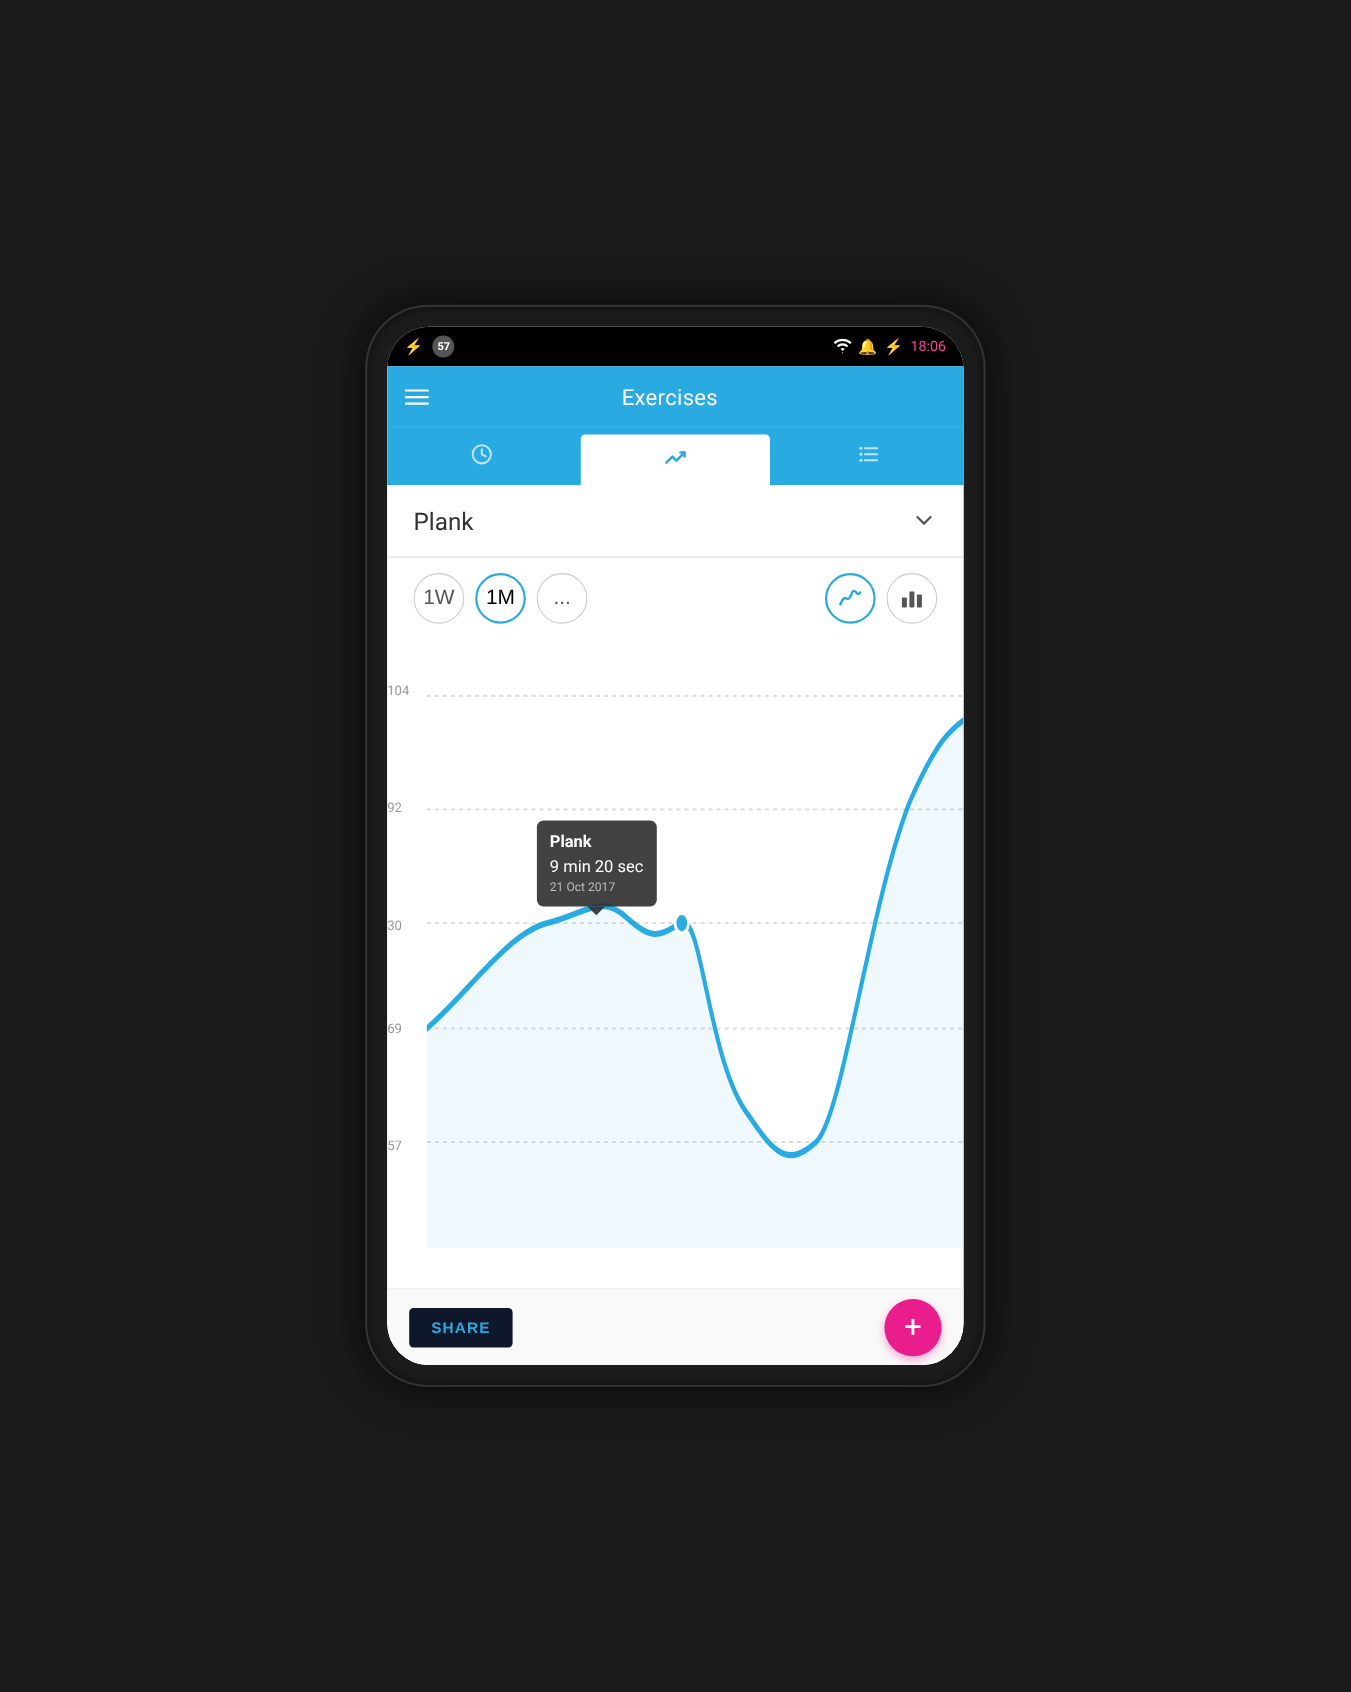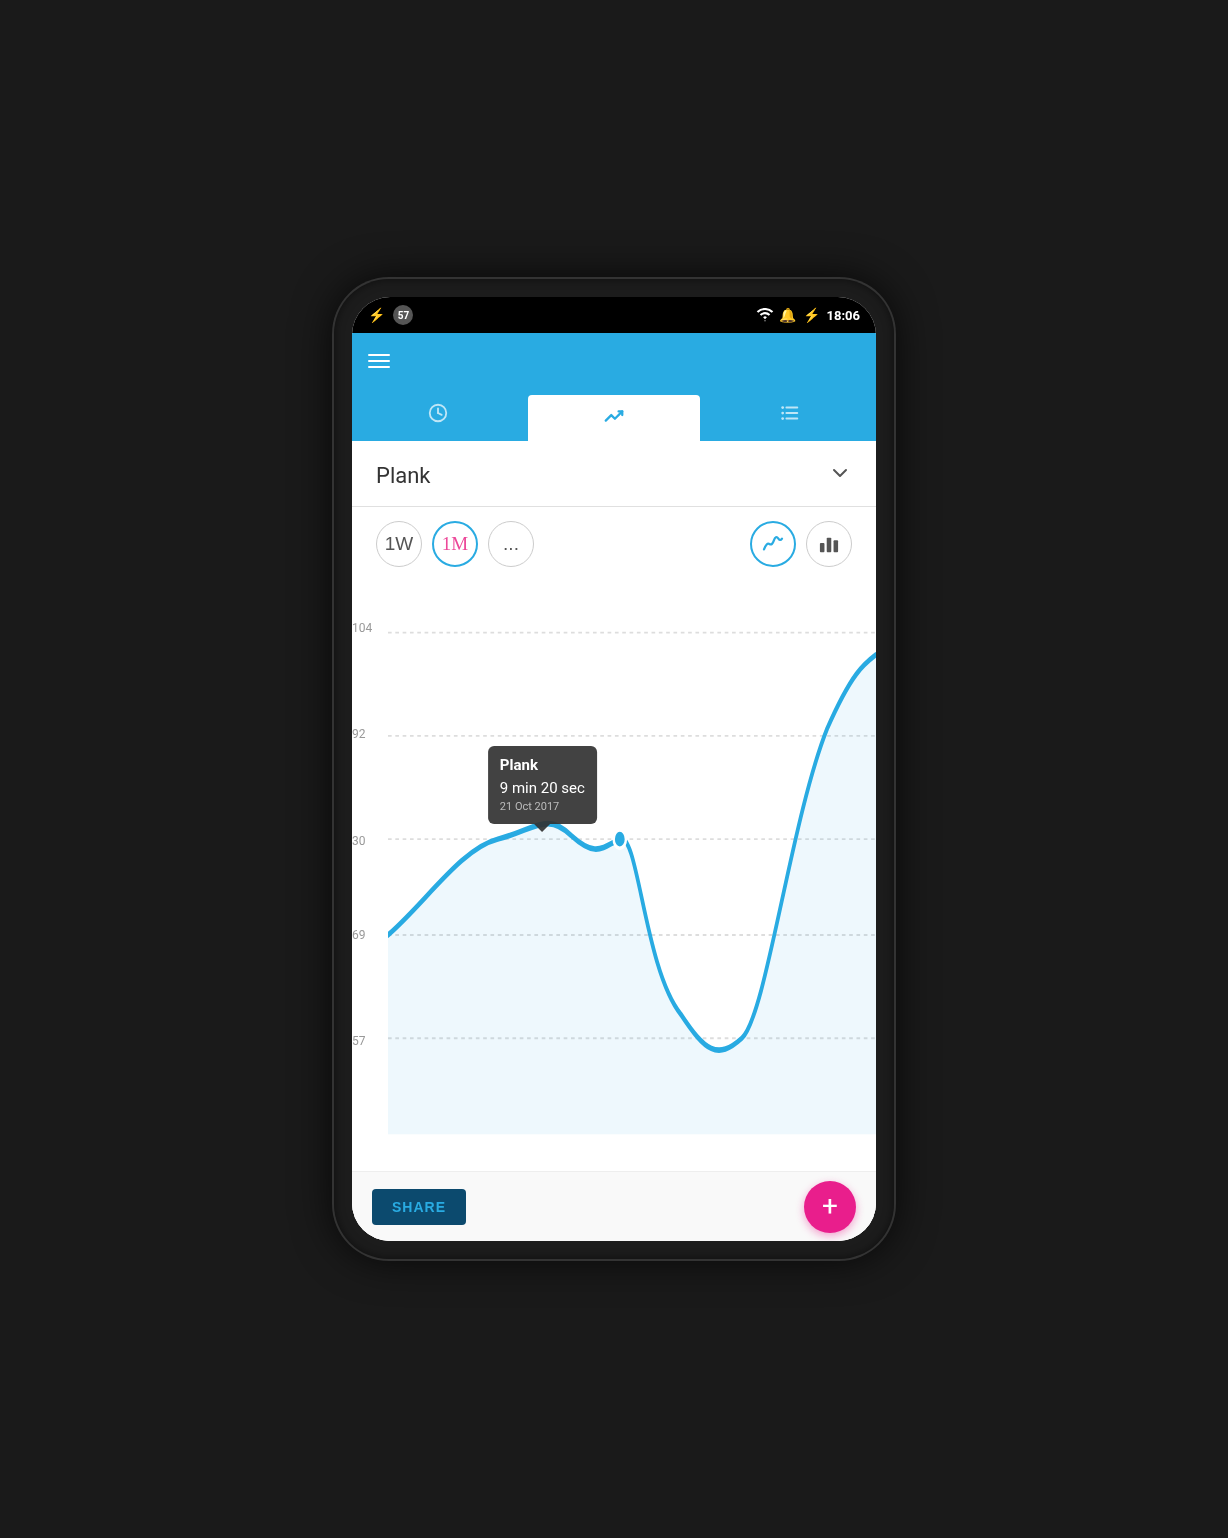--- a/index.html
+++ b/index.html
@@ -43,23 +43,23 @@
       display: flex;
       align-items: center;
       gap: 8px;
     }
     .status-right {
       display: flex;
       align-items: center;
       gap: 6px;
     }
     .status-text {
-      color: #ffffff;
+      color: #ec4899;
       font-size: 13px;
-      font-weight: 700;
+      font-weight: 400;
     }
     .usb-icon {
       color: #fff;
       font-size: 14px;
     }
     .badge-57 {
       background: #555;
       color: #fff;
       font-size: 10px;
       font-weight: bold;
@@ -179,23 +179,22 @@
       display: flex;
       align-items: center;
       justify-content: center;
       font-size: 19px;
       color: #555;
       cursor: pointer;
       font-weight: 500;
     }
     .period-btn.active {
       border-color: #29abe2;
-      color: #ec4899;
+      color: #000000;
       border-width: 2px;
-      font-family: Liberation Serif, serif;
     }
     .spacer { flex: 1; }
     .chart-type-btn {
       width: 46px;
       height: 46px;
       border-radius: 50%;
       border: 1.5px solid #ccc;
       background: white;
       display: flex;
       align-items: center;
@@ -221,21 +220,21 @@
       height: 70px;
       display: flex;
       align-items: center;
       justify-content: space-between;
       padding: 0 20px;
       background: #f9f9f9;
       border-top: 1px solid #eee;
       flex-shrink: 0;
     }
     .share-btn {
-      background: #0c4a6e;
+      background: #0f172a;
       border: none;
       padding: 10px 20px;
       font-size: 14px;
       font-weight: bold;
       color: #29abe2;
       letter-spacing: 1px;
       cursor: pointer;
       border-radius: 4px;
     }
     .fab-btn {
@@ -321,20 +320,21 @@
         <span class="status-text">18:06</span>
       </div>
     </div>
 
     <div class="top-bar">
       <div class="hamburger">
         <span></span>
         <span></span>
         <span></span>
       </div>
+      <div class="top-title">Exercises</div>
       <div style="width:32px;"></div>
     </div>
 
     <div class="tab-bar">
       <div class="tab-item">
         <span class="tab-icon">
           <svg width="22" height="22" viewBox="0 0 24 24" fill="none" xmlns="http://www.w3.org/2000/svg">
             <circle cx="12" cy="12" r="9" stroke="white" stroke-width="2"></circle>
             <line x1="12" y1="7" x2="12" y2="12" stroke="white" stroke-width="2" stroke-linecap="round"></line>
             <line x1="12" y1="12" x2="16" y2="14" stroke="white" stroke-width="2" stroke-linecap="round"></line>

